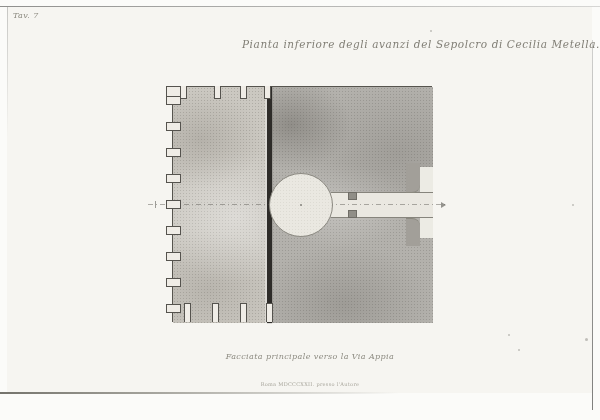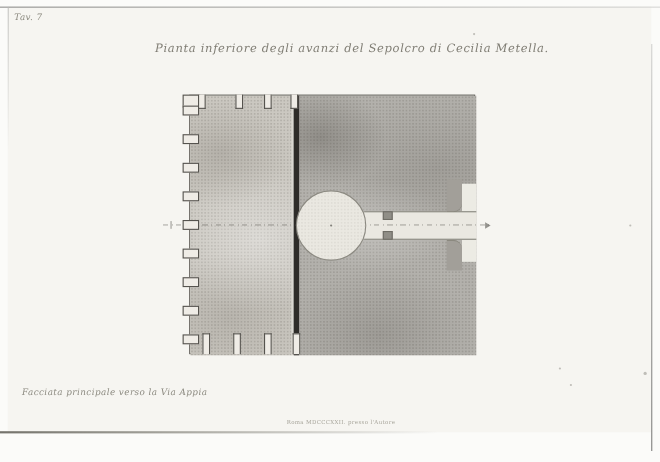--- a/index.html
+++ b/index.html
@@ -14,23 +14,23 @@
             background:linear-gradient(to right,#8f8f8d,#b7b7b5 55%,#d6d6d4);}
   .rule-bottom{left:0;top:392px;width:420px;height:2px;
             background:linear-gradient(to right,#74736c,#a3a29b 35%,rgba(210,210,205,0) 95%);}
   .rule-right{top:40px;bottom:10px;left:592px;width:1px;
             background:linear-gradient(to bottom,#d2d2d0,#999997 55%,#7f7f7d);}
   .rule-left{top:7px;left:7px;width:1px;height:130px;
             background:linear-gradient(to bottom,#c6c6c3,rgba(198,198,195,0));}
   
   .tav{position:absolute;left:13px;top:11px;font-style:italic;font-size:8px;
        color:#8a887e;letter-spacing:.4px;}
-  .title{position:absolute;left:40px;right:0;top:38px;text-align:center;
+  .title{position:absolute;left:40px;right:0;top:38px;text-align:right;
        font-style:italic;font-size:10.5px;color:#807e75;letter-spacing:.6px;}
-  .caption{position:absolute;left:20px;right:0;top:352px;
+  .caption{position:absolute;left:20px;right:0;top:352px;text-align:center;
        font-style:italic;font-size:8px;color:#8c8a80;letter-spacing:.4px;}
   .imprint{position:absolute;left:20px;right:0;top:381px;text-align:center;
        font-size:5px;color:#a8a69c;letter-spacing:.3px;}
   
   .plan{position:absolute;border:1px solid #56544e;box-sizing:border-box;}
   .layer{position:absolute;}
   .grain{background-image:radial-gradient(rgba(66,61,54,.20) .5px,rgba(0,0,0,0) .7px);
          background-size:3px 3px;}
   .core{background-color:#cbc8c1;border-right:1px solid #dcd9d3;box-sizing:border-box;
         background-image:

